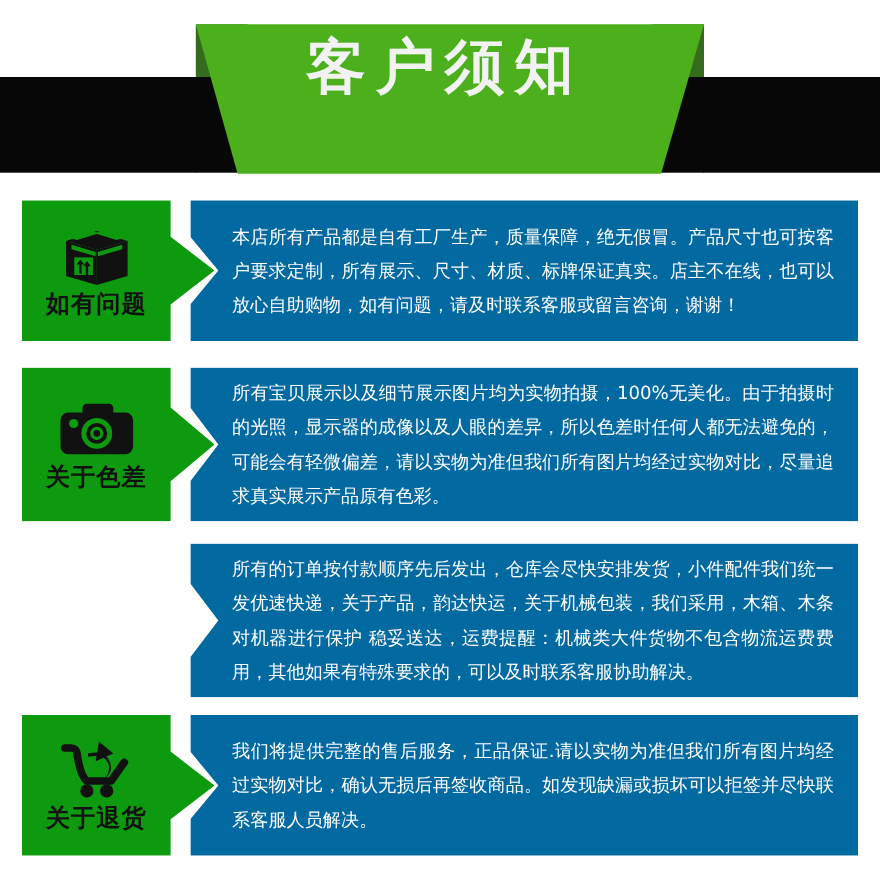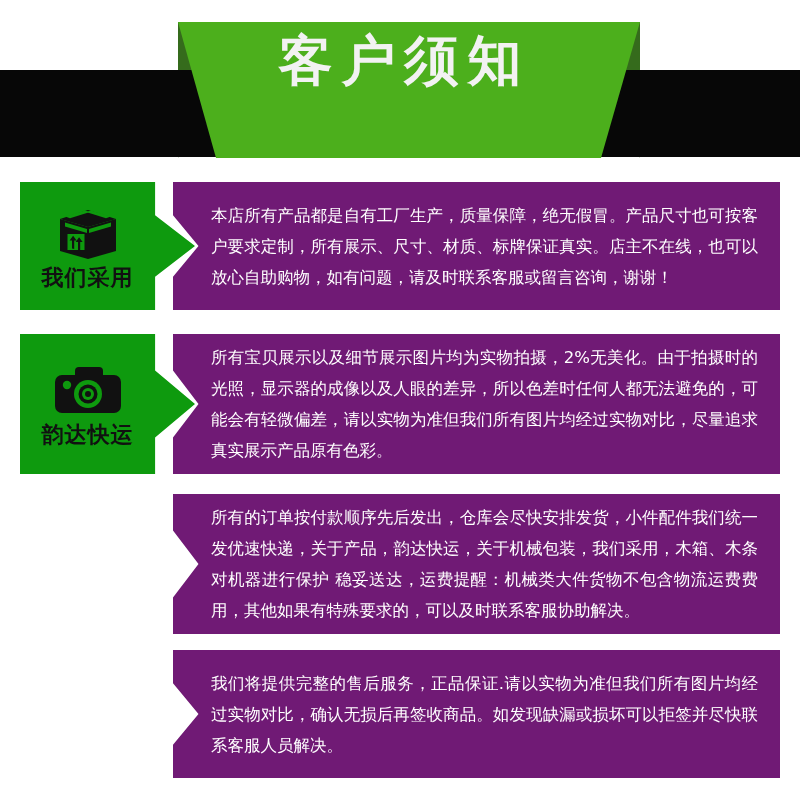--- a/index.html
+++ b/index.html
@@ -93,21 +93,21 @@
     white-space: nowrap;
   }
 
   
   .text-panel {
     position: absolute;
     left: 173px;
     top: 0;
     width: 607px;
     height: 100%;
-    background: #701a75;
+    background: #0369a1;
     -webkit-clip-path: polygon(0 0, 100% 0, 100% 100%, 0 100%, 0 74%, 4.2% 50%, 0 26%);
     clip-path: polygon(0 0, 100% 0, 100% 100%, 0 100%, 0 74%, 4.2% 50%, 0 26%);
     box-sizing: border-box;
   }
   .panel-body {
     position: absolute;
     left: 38px;
     right: 22px;
     top: 50%;
     transform: translateY(-50%);
@@ -155,21 +155,21 @@
 
             <rect x="15.5" y="32" width="17" height="16"></rect>
           </g>
           <g fill="#111111">
 
             <path d="M20 46.5 L20 38.5 L17.6 38.5 L21.1 33.8 L24.6 38.5 L22.2 38.5 L22.2 47.1 Z"></path>
             <path d="M26 48 L26 40 L23.6 40 L27.1 35.3 L30.6 40 L28.2 40 L28.2 48.6 Z"></path>
           </g>
         </svg>
       </span>
-      <span class="label-text">我们采用</span>
+      <span class="label-text">如有问题</span>
     </div>
   </div>
   <div class="text-panel">
     <div class="panel-body">本店所有产品都是自有工厂生产，质量保障，绝无假冒。产品尺寸也可按客户要求定制，所有展示、尺寸、材质、标牌保证真实。店主不在线，也可以放心自助购物，如有问题，请及时联系客服或留言咨询，谢谢！</div>
   </div>
 </div>
 
 <div class="section-row" id="row-1">
   <div class="label-block">
     <div class="label-inner">
@@ -183,31 +183,52 @@
           </g>
 
           <circle cx="39" cy="33" r="14" fill="#0E9A0E"></circle>
           <circle cx="39" cy="33" r="9.5" fill="#111111"></circle>
           <circle cx="39" cy="33" r="6" fill="#0E9A0E"></circle>
           <circle cx="39" cy="33" r="3" fill="#111111"></circle>
 
           <circle cx="18" cy="24" r="4.2" fill="#0E9A0E"></circle>
         </svg>
       </span>
-      <span class="label-text">韵达快运</span>
+      <span class="label-text">关于色差</span>
     </div>
   </div>
   <div class="text-panel">
-    <div class="panel-body">所有宝贝展示以及细节展示图片均为实物拍摄，2%无美化。由于拍摄时的光照，显示器的成像以及人眼的差异，所以色差时任何人都无法避免的，可能会有轻微偏差，请以实物为准但我们所有图片均经过实物对比，尽量追求真实展示产品原有色彩。</div>
+    <div class="panel-body">所有宝贝展示以及细节展示图片均为实物拍摄，100%无美化。由于拍摄时的光照，显示器的成像以及人眼的差异，所以色差时任何人都无法避免的，可能会有轻微偏差，请以实物为准但我们所有图片均经过实物对比，尽量追求真实展示产品原有色彩。</div>
   </div>
 </div>
 
 <div class="section-row" id="row-2">
   <div class="text-panel">
     <div class="panel-body">所有的订单按付款顺序先后发出，仓库会尽快安排发货，小件配件我们统一发优速快递，关于产品，韵达快运，关于机械包装，我们采用，木箱、木条对机器进行保护 稳妥送达，运费提醒：机械类大件货物不包含物流运费费用，其他如果有特殊要求的，可以及时联系客服协助解决。</div>
   </div>
 </div>
 
 <div class="section-row" id="row-3">
+  <div class="label-block">
+    <div class="label-inner">
+      <span class="label-icon">
+        <svg width="76" height="58" viewBox="0 0 76 58">
+          <g fill="none" stroke="#111111" stroke-width="7" stroke-linecap="round" stroke-linejoin="round">
+
+            <path d="M9 9 h6 a5 5 0 0 1 5 5 c2 14 5 22 9 25 h22 l12 -17"></path>
+          </g>
+
+          <circle cx="29" cy="48" r="6" fill="#111111"></circle>
+          <circle cx="47" cy="48" r="6" fill="#111111"></circle>
+
+          <g fill="#111111">
+            <path d="M30 14 q16 -4 20 8 q3 9 -4 14 q5 -8 2 -14 q-4 -8 -18 -5 Z"></path>
+            <path d="M40 3 L53 14 L37 21 Z"></path>
+          </g>
+        </svg>
+      </span>
+      <span class="label-text">关于退货</span>
+    </div>
+  </div>
   <div class="text-panel">
     <div class="panel-body">我们将提供完整的售后服务，正品保证.请以实物为准但我们所有图片均经过实物对比，确认无损后再签收商品。如发现缺漏或损坏可以拒签并尽快联系客服人员解决。</div>
   </div>
 </div>
 
 </body></html>

